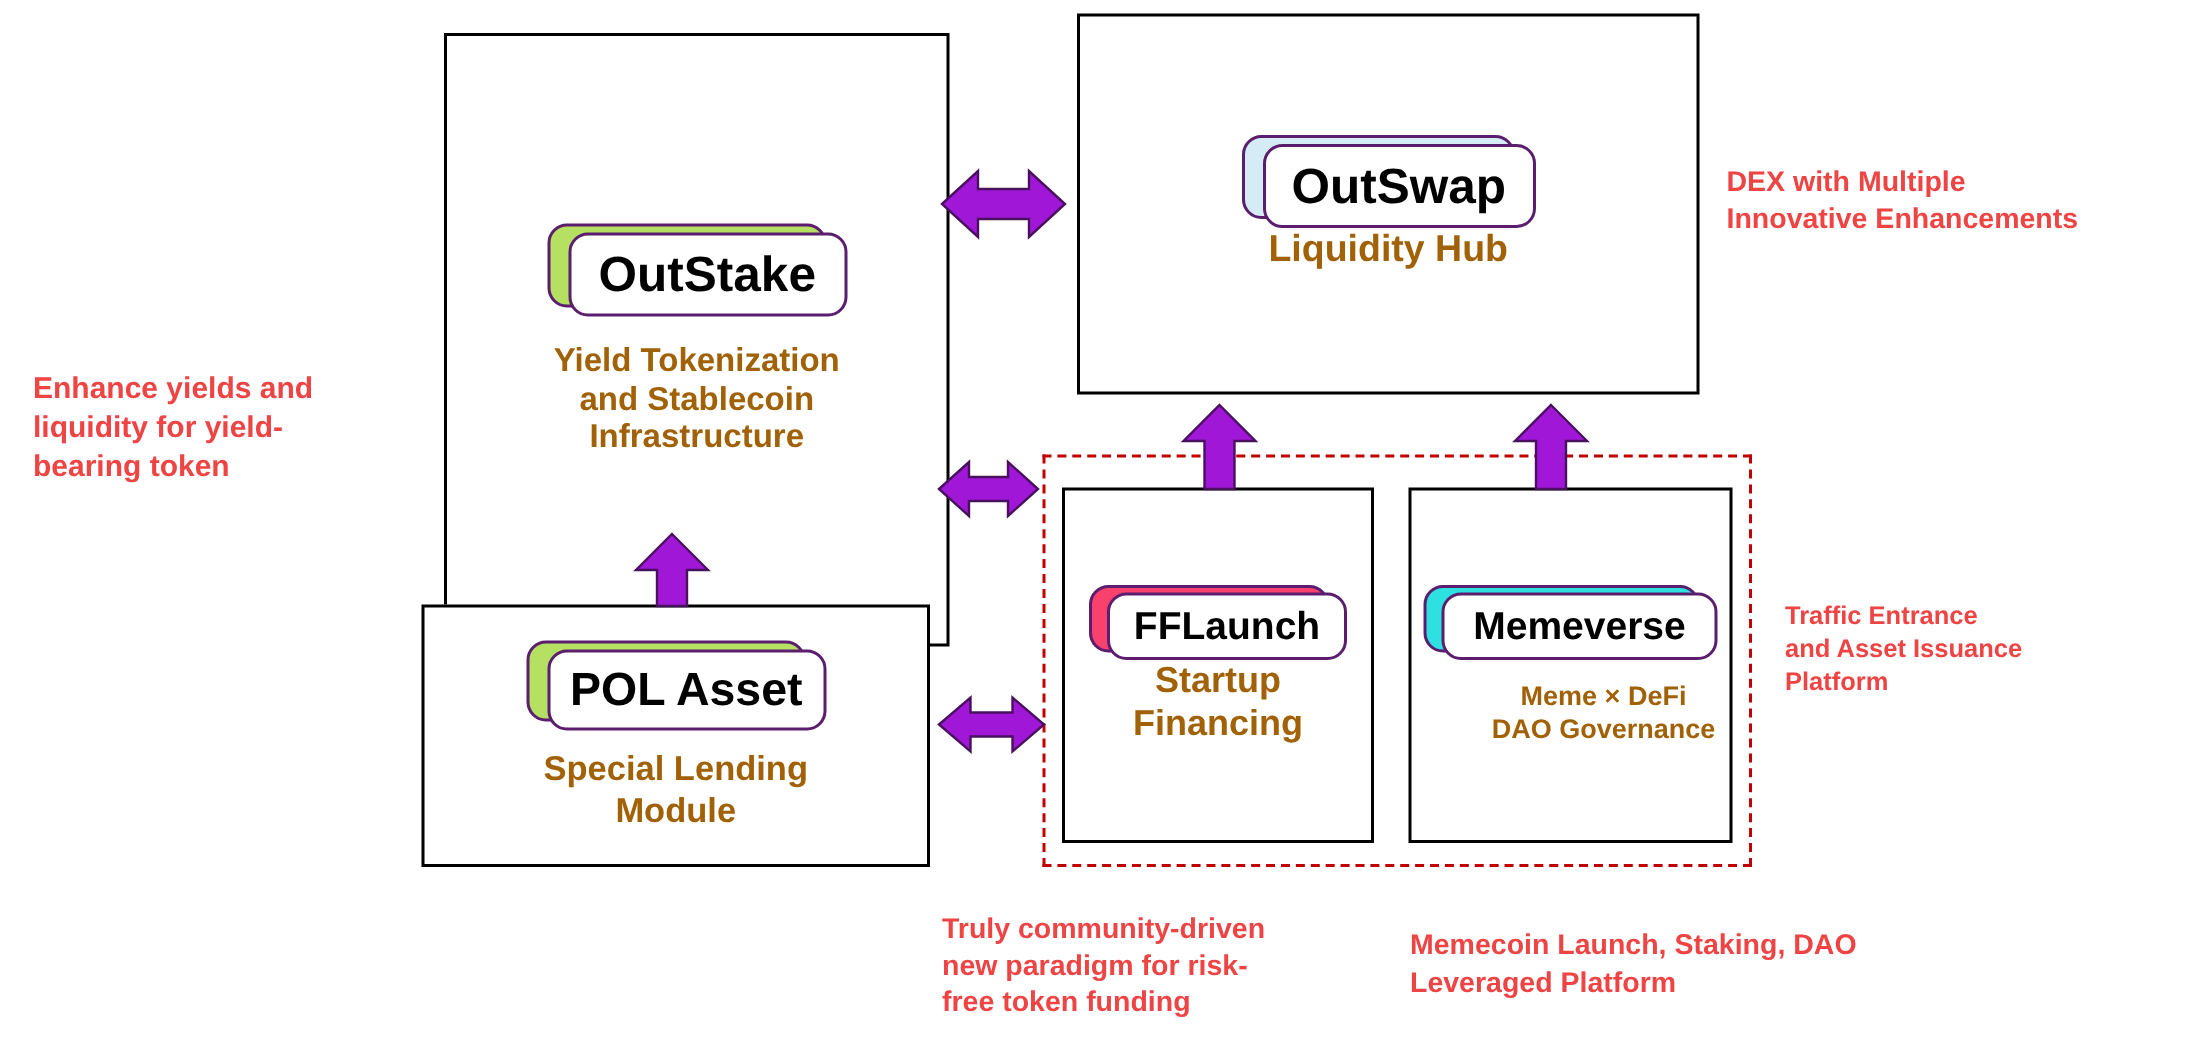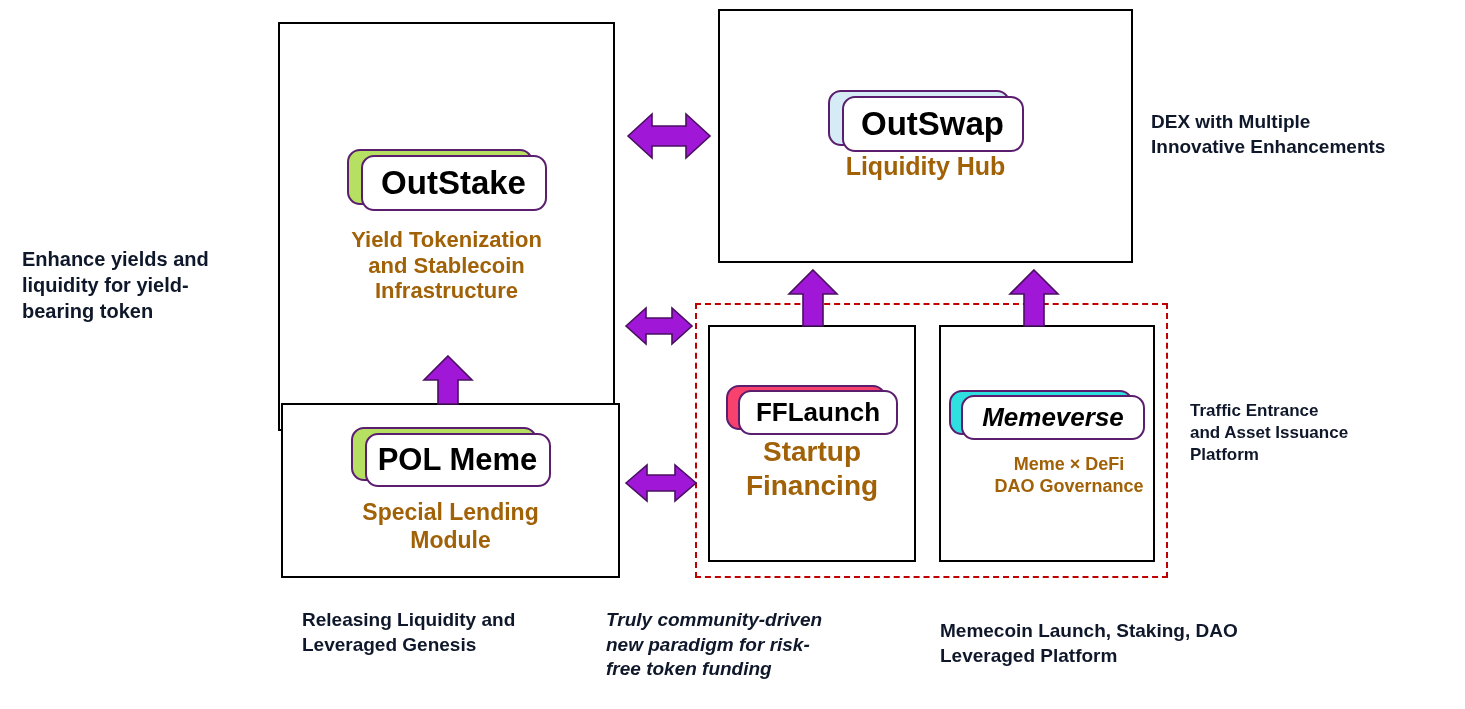--- a/index.html
+++ b/index.html
@@ -52,36 +52,36 @@
     color:#a16207;
     font-weight:bold;
     text-align:center;
     line-height:1.18;
     white-space:pre-line;
   }
 
   
   .annotation{
     position:absolute;
-    color:#0f172a;
+    color:#ef4444;
     font-weight:bold;
     line-height:1.30;
     white-space:pre-line;
   }
 
   
   .arrow{position:absolute;}
   .arrow svg{display:block;overflow:visible;}
 </style>
 </head>
 <body>
 
 <div id="stage">
 
-  <div class="module-box" style="left:278px;top:22px;width:337px;height:409px;">
+  <div class="module-box" style="left:296px;top:22px;width:337px;height:409px;">
     <div class="badge" style="width:200px;height:62px;margin-bottom:16px;">
       <div class="back" style="width:186px;height:56px;background:#b5e061;"></div>
       <div class="front" style="position:absolute;left:14px;top:6px;width:186px;height:56px;font-size:33px;">
         <span>OutStake</span>
       </div>
     </div>
     <div class="caption" style="font-size:22px;">Yield Tokenization
 and Stablecoin
 Infrastructure</div>
   </div>
@@ -93,42 +93,42 @@
         <span>OutSwap</span>
       </div>
     </div>
     <div class="caption" style="font-size:25px;">Liquidity Hub</div>
   </div>
 
   <div class="module-box" style="left:281px;top:403px;width:339px;height:175px;">
     <div class="badge" style="width:200px;height:60px;margin-bottom:12px;">
       <div class="back" style="width:186px;height:54px;background:#b5e061;"></div>
       <div class="front" style="position:absolute;left:14px;top:6px;width:186px;height:54px;font-size:31px;">
-        <span>POL Meme</span>
+        <span>POL Asset</span>
       </div>
     </div>
     <div class="caption" style="font-size:23px;">Special Lending
 Module</div>
   </div>
 
   <div class="dashed-region" style="left:695px;top:303px;width:473px;height:275px;"></div>
 
   <div class="module-box" style="left:708px;top:325px;width:208px;height:237px;">
     <div class="badge" style="width:172px;height:50px;">
       <div class="back" style="width:160px;height:45px;background:#f8416c;"></div>
       <div class="front" style="position:absolute;left:12px;top:5px;width:160px;height:45px;font-size:26px;">
         <span>FFLaunch</span>
       </div>
     </div>
-    <div class="caption" style="font-size:28px;">Startup
+    <div class="caption" style="font-size:24px;">Startup
 Financing</div>
   </div>
 
   <div class="module-box" style="left:939px;top:325px;width:216px;height:237px;">
-    <div class="badge" style="width:196px;height:50px;margin-bottom:14px;font-style:italic;">
+    <div class="badge" style="width:196px;height:50px;margin-bottom:14px;">
       <div class="back" style="width:184px;height:45px;background:#2ee0e0;"></div>
       <div class="front" style="position:absolute;left:12px;top:5px;width:184px;height:45px;font-size:26px;">
         <span>Memeverse</span>
       </div>
     </div>
     <div class="caption" style="font-size:18px;margin-left:44px;">Meme × DeFi
 DAO Governance</div>
   </div>
 
   <div class="arrow" style="left:628px;top:110px;width:82px;height:52px;">
@@ -171,23 +171,21 @@
 liquidity for yield-
 bearing token</div>
 
   <div class="annotation" style="left:1151px;top:110px;width:310px;font-size:19px;">DEX with Multiple
 Innovative Enhancements</div>
 
   <div class="annotation" style="left:1190px;top:400px;width:260px;font-size:17px;">Traffic Entrance
 and Asset Issuance
 Platform</div>
 
-  <div class="annotation" style="left:302px;top:608px;width:310px;font-size:19px;">Releasing Liquidity and
-Leveraged Genesis</div>
 
-  <div class="annotation" style="left:606px;top:608px;width:280px;font-size:19px;font-style:italic;">Truly community-driven
+  <div class="annotation" style="left:628px;top:608px;width:280px;font-size:19px;">Truly community-driven
 new paradigm for risk-
 free token funding</div>
 
   <div class="annotation" style="left:940px;top:619px;width:420px;font-size:19px;">Memecoin Launch, Staking, DAO
 Leveraged Platform</div>
 
 </div>
 
 </body></html>

